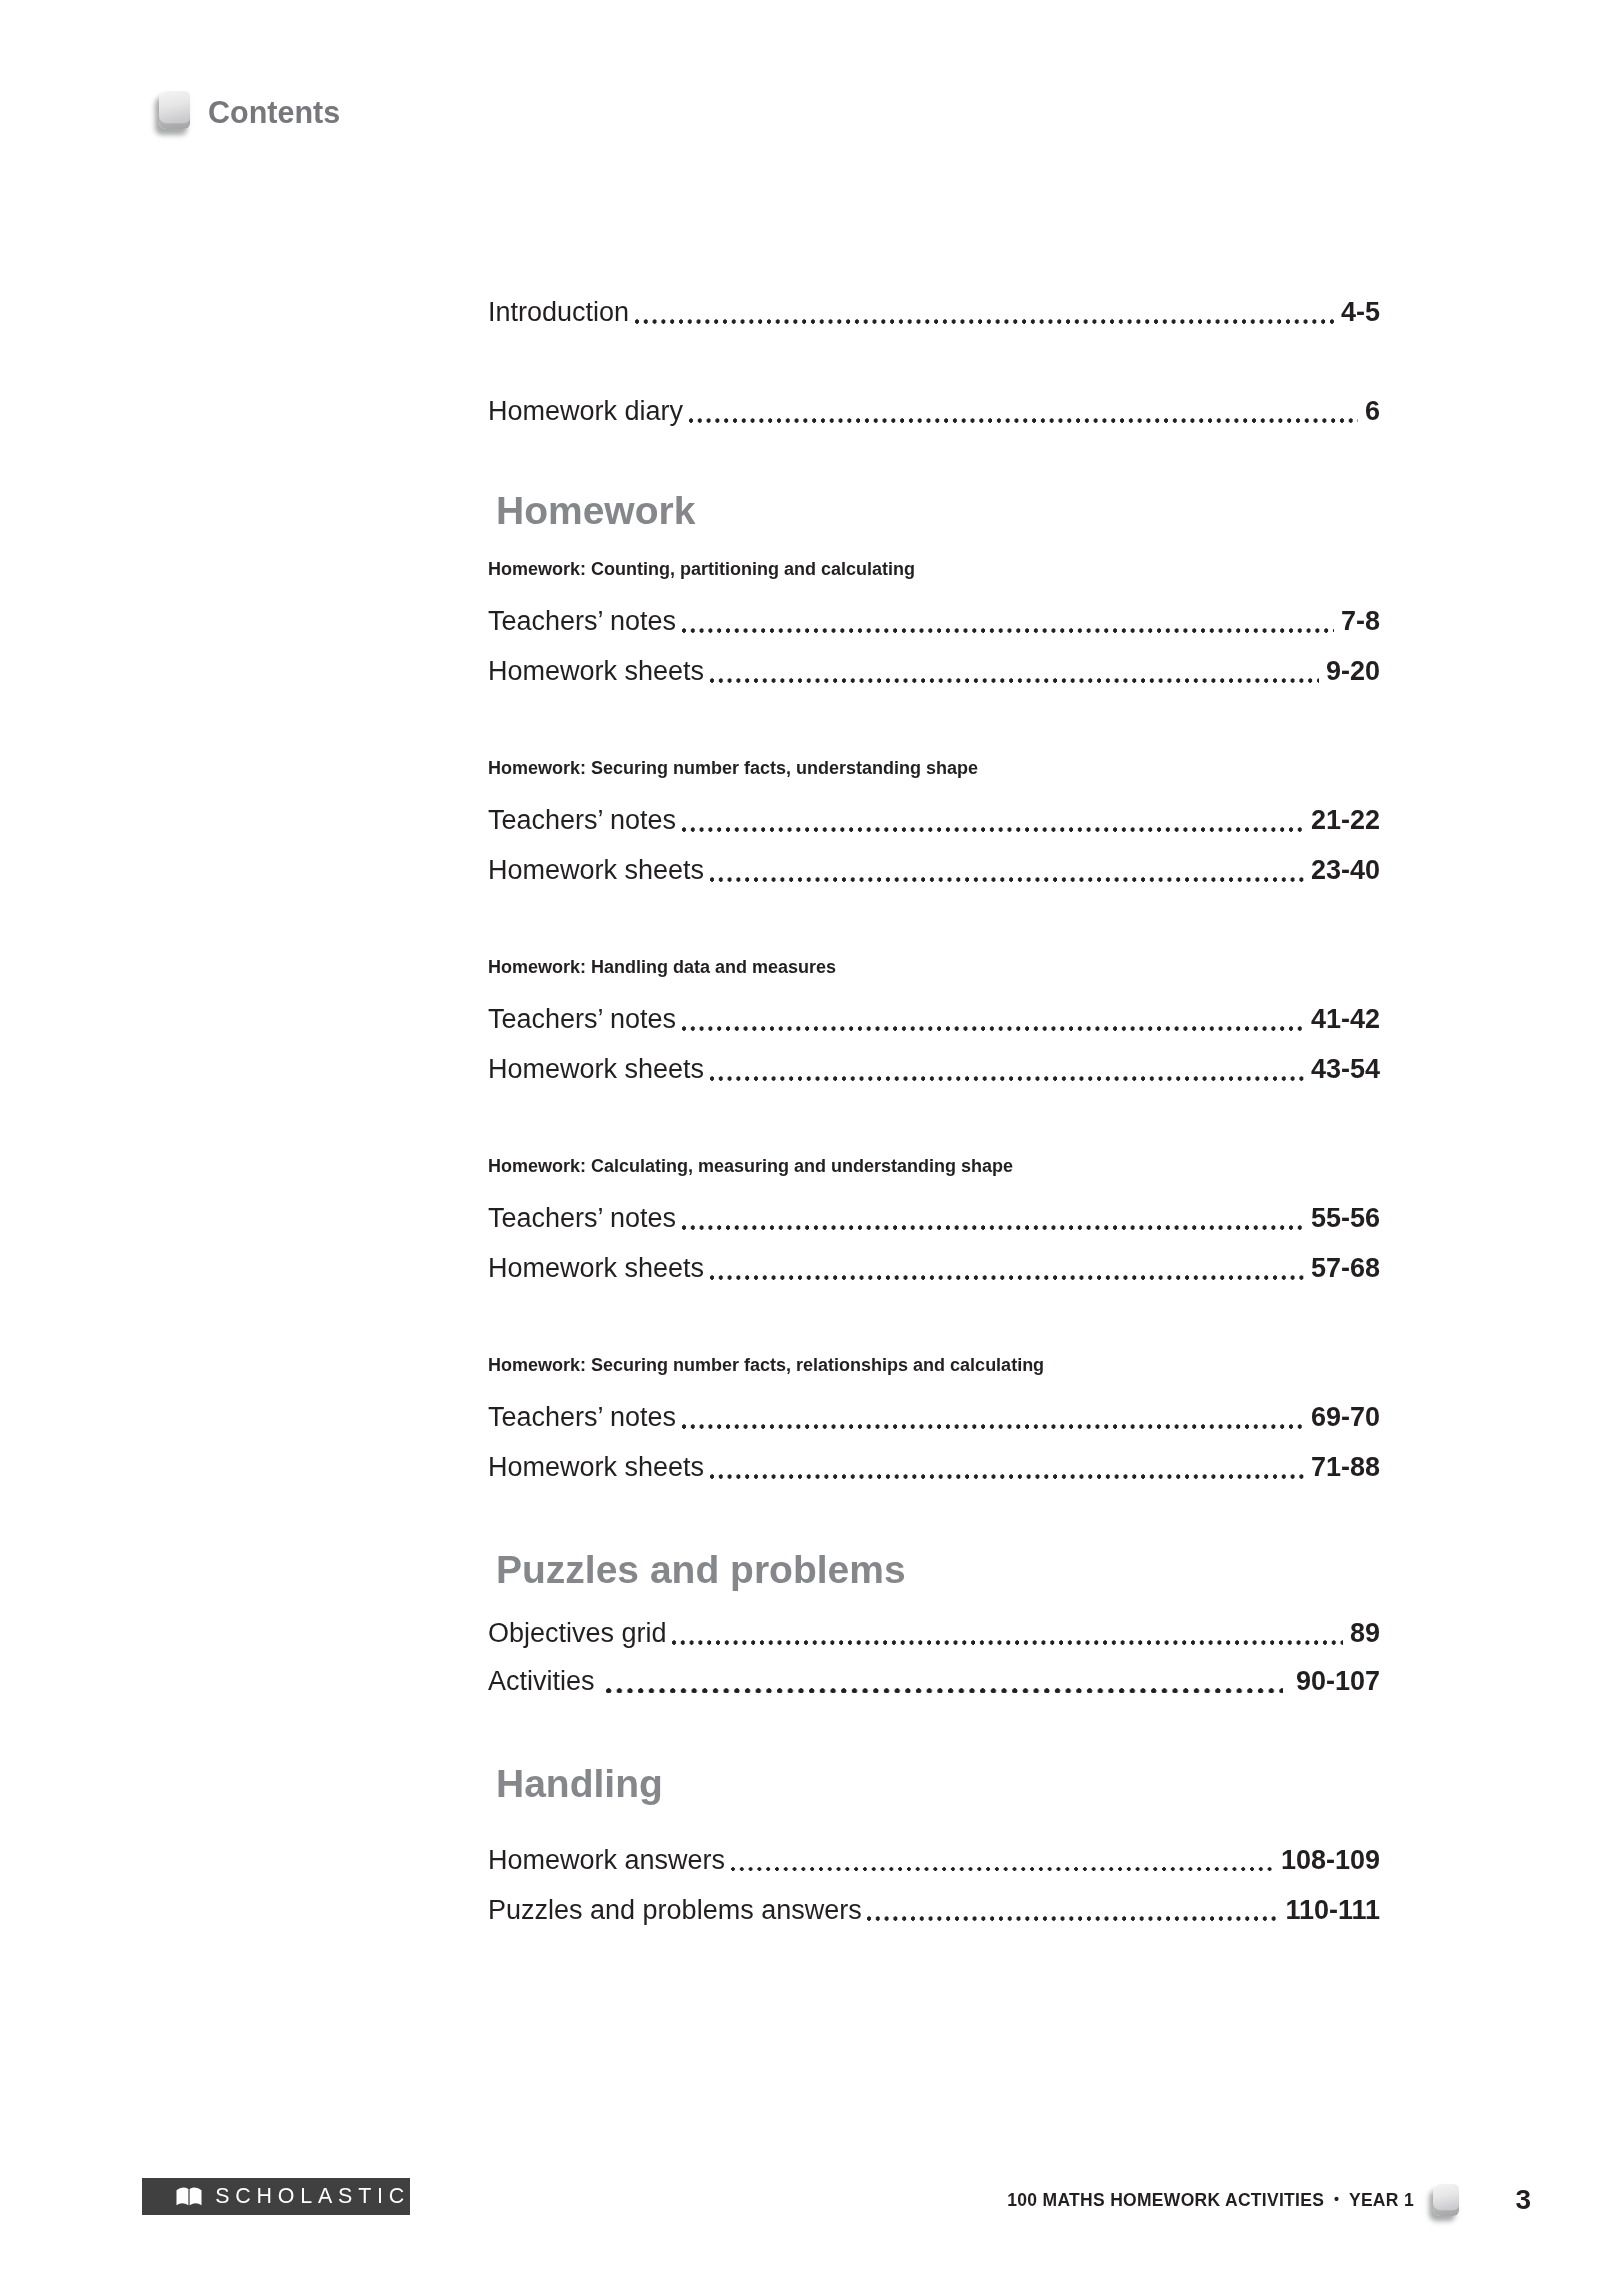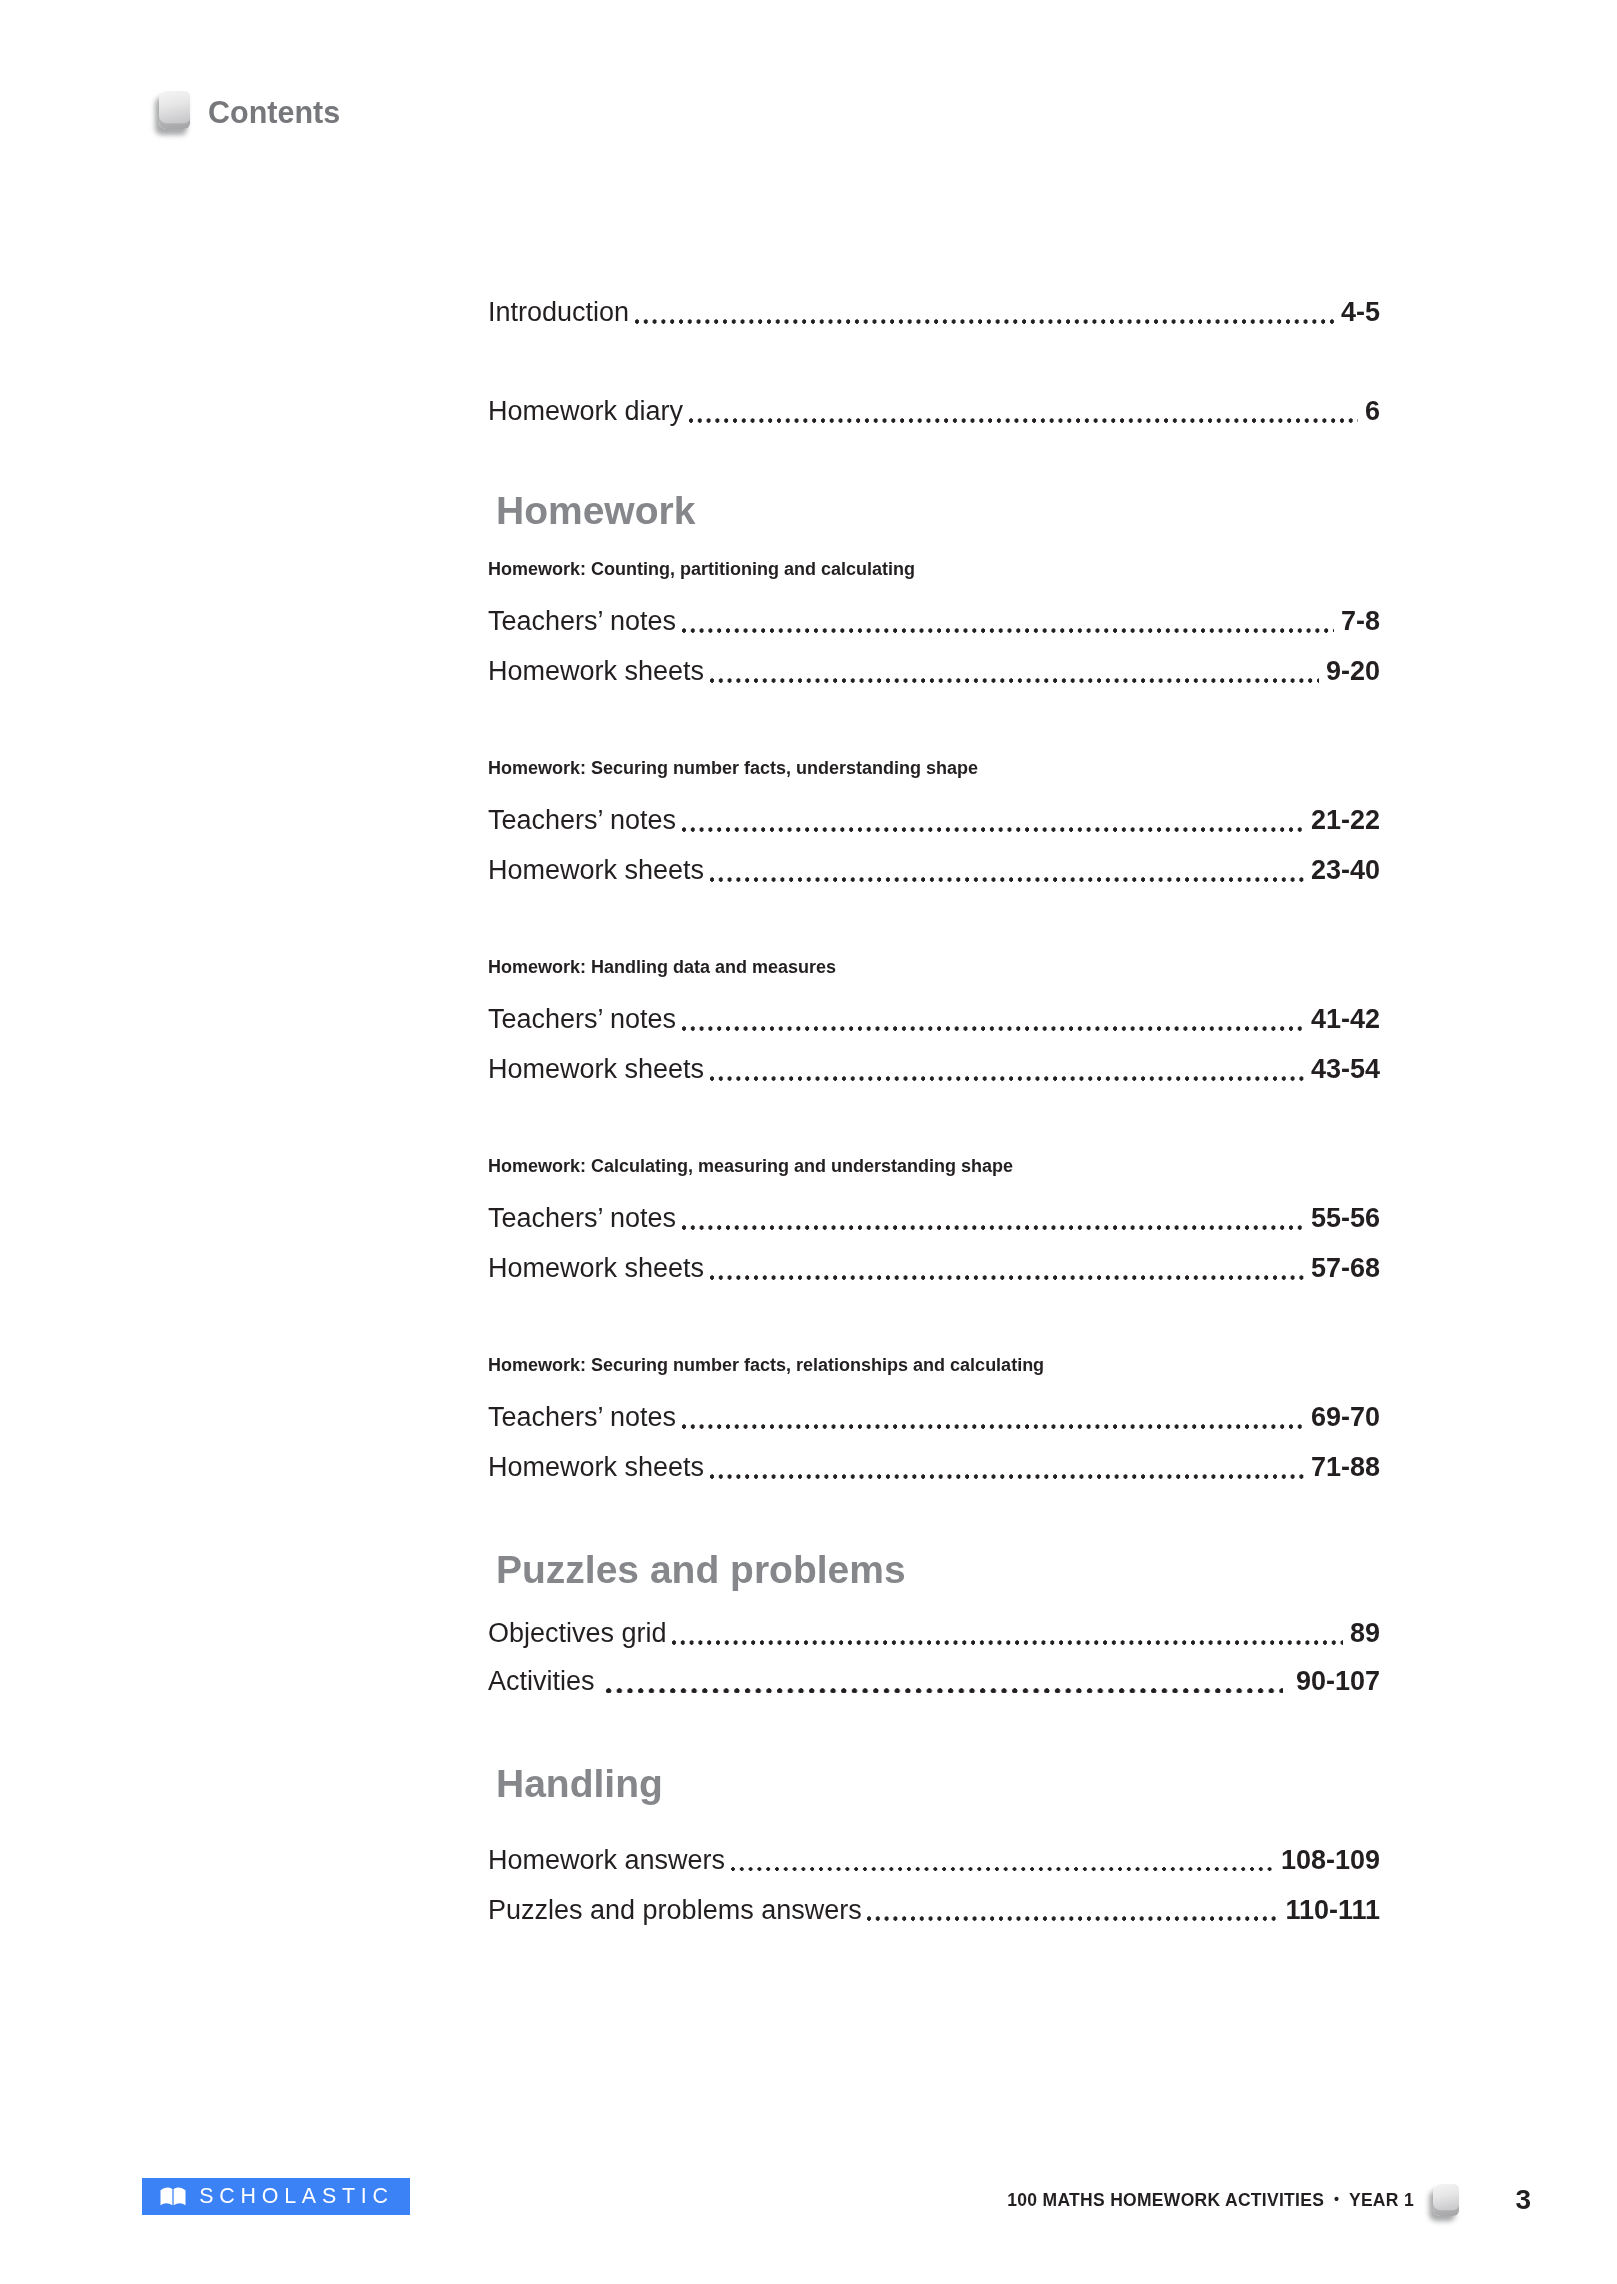--- a/index.html
+++ b/index.html
@@ -52,22 +52,22 @@
     font-size:39px;font-weight:bold;color:#85878a;white-space:nowrap;
   }
   .group-title{
     margin:0;height:34px;line-height:34px;
     font-size:18px;font-weight:bold;color:#231f20;white-space:nowrap;
   }
 
   
   .logo{
     position:absolute;left:142px;top:2178px;width:268px;height:37px;
-    background:#3b82f6;
-    display:flex;align-items:center;justify-content:center;gap:8.4px;
+    background:#404040;
+    display:flex;align-items:center;justify-content:flex-end;gap:8.4px;
   }
   .logo-text{
     color:#ffffff;font-size:21.4px;letter-spacing:5.8px;font-weight:normal;
     text-indent:2.6px;line-height:1;
   }
   .footer-right{
     position:absolute;top:2183px;right:86px;height:34px;
     display:flex;align-items:center;
   }
   .footer-meta{

